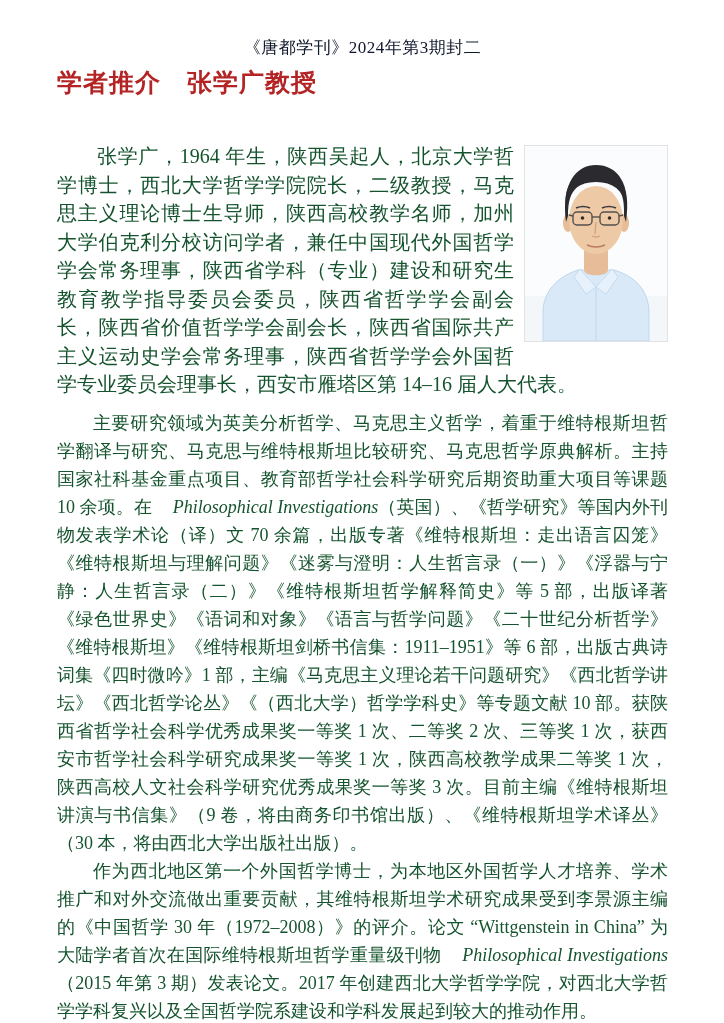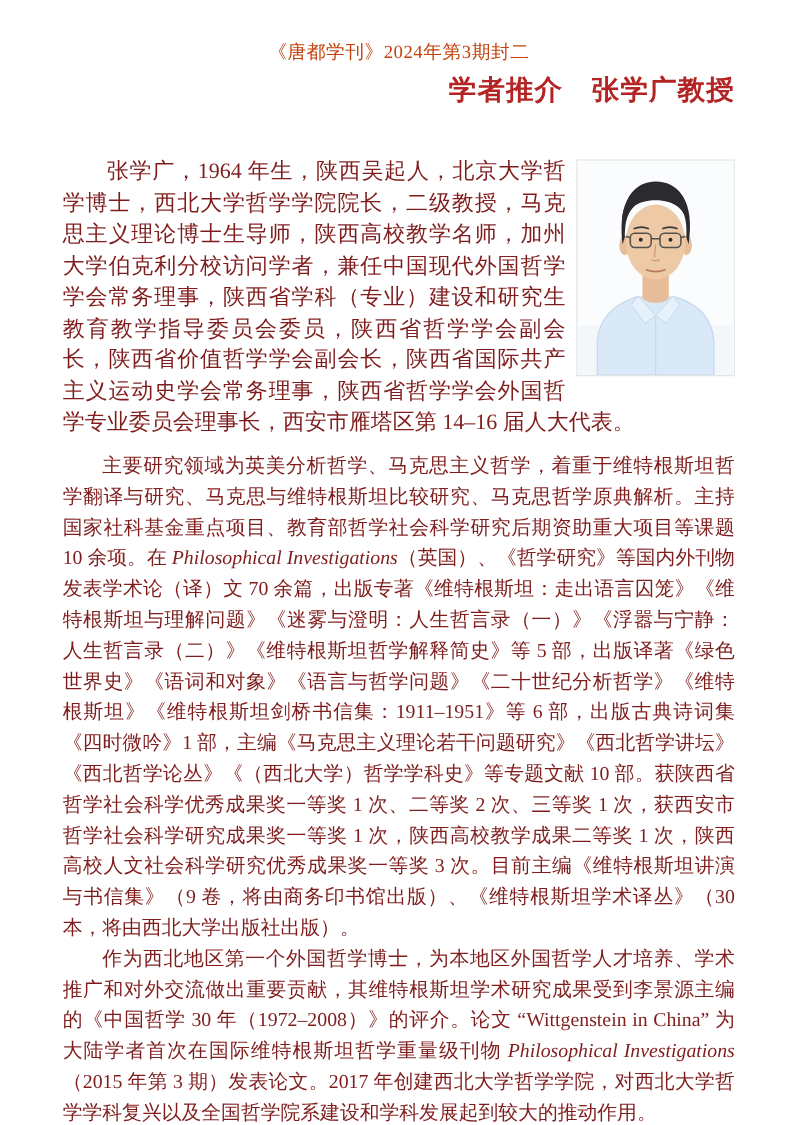--- a/index.html
+++ b/index.html
@@ -19,24 +19,24 @@
     box-sizing: border-box;
     width: 724px;
     height: 1023px;
     padding: 36px 56px 0 57px;
   }
   .journal-line {
     text-align: center;
     font-size: 17px;
     line-height: 24px;
     letter-spacing: 0.5px;
-    color: #c2410c;
+    color: #0f172a;
   }
   .heading {
-    text-align: right;
+    text-align: left;
     font-size: 25px;
     font-weight: bold;
     line-height: 30px;
     margin: 8px 0 0 0;
     letter-spacing: 1px;
   }
   .bio-section {
     margin-top: 44px;
   }
   .bio-section::after {
@@ -54,31 +54,32 @@
     background: #fbfcfd;
     overflow: hidden;
   }
   .photo-frame svg { display: block; }
   .para {
     font-size: 18px;
     line-height: 28px;
     text-align: justify;
     text-indent: 2em;
     margin: 0;
-    color: #7f1d1d;
+    color: #14532d;
   }
   .para-bio {
     font-size: 20px;
     line-height: 28.5px;
   }
   .para-research {
     margin-top: 10px;
   }
   .italic {
     font-style: italic;
+    margin-left: 16px;
   }
 </style>
 </head>
 <body>
 
 <div class="page">
 
   <div class="journal-line">《唐都学刊》2024年第3期封二</div>
 
   <h1 class="heading" style="color: rgb(180, 36, 36);">学者推介　张学广教授</h1>

